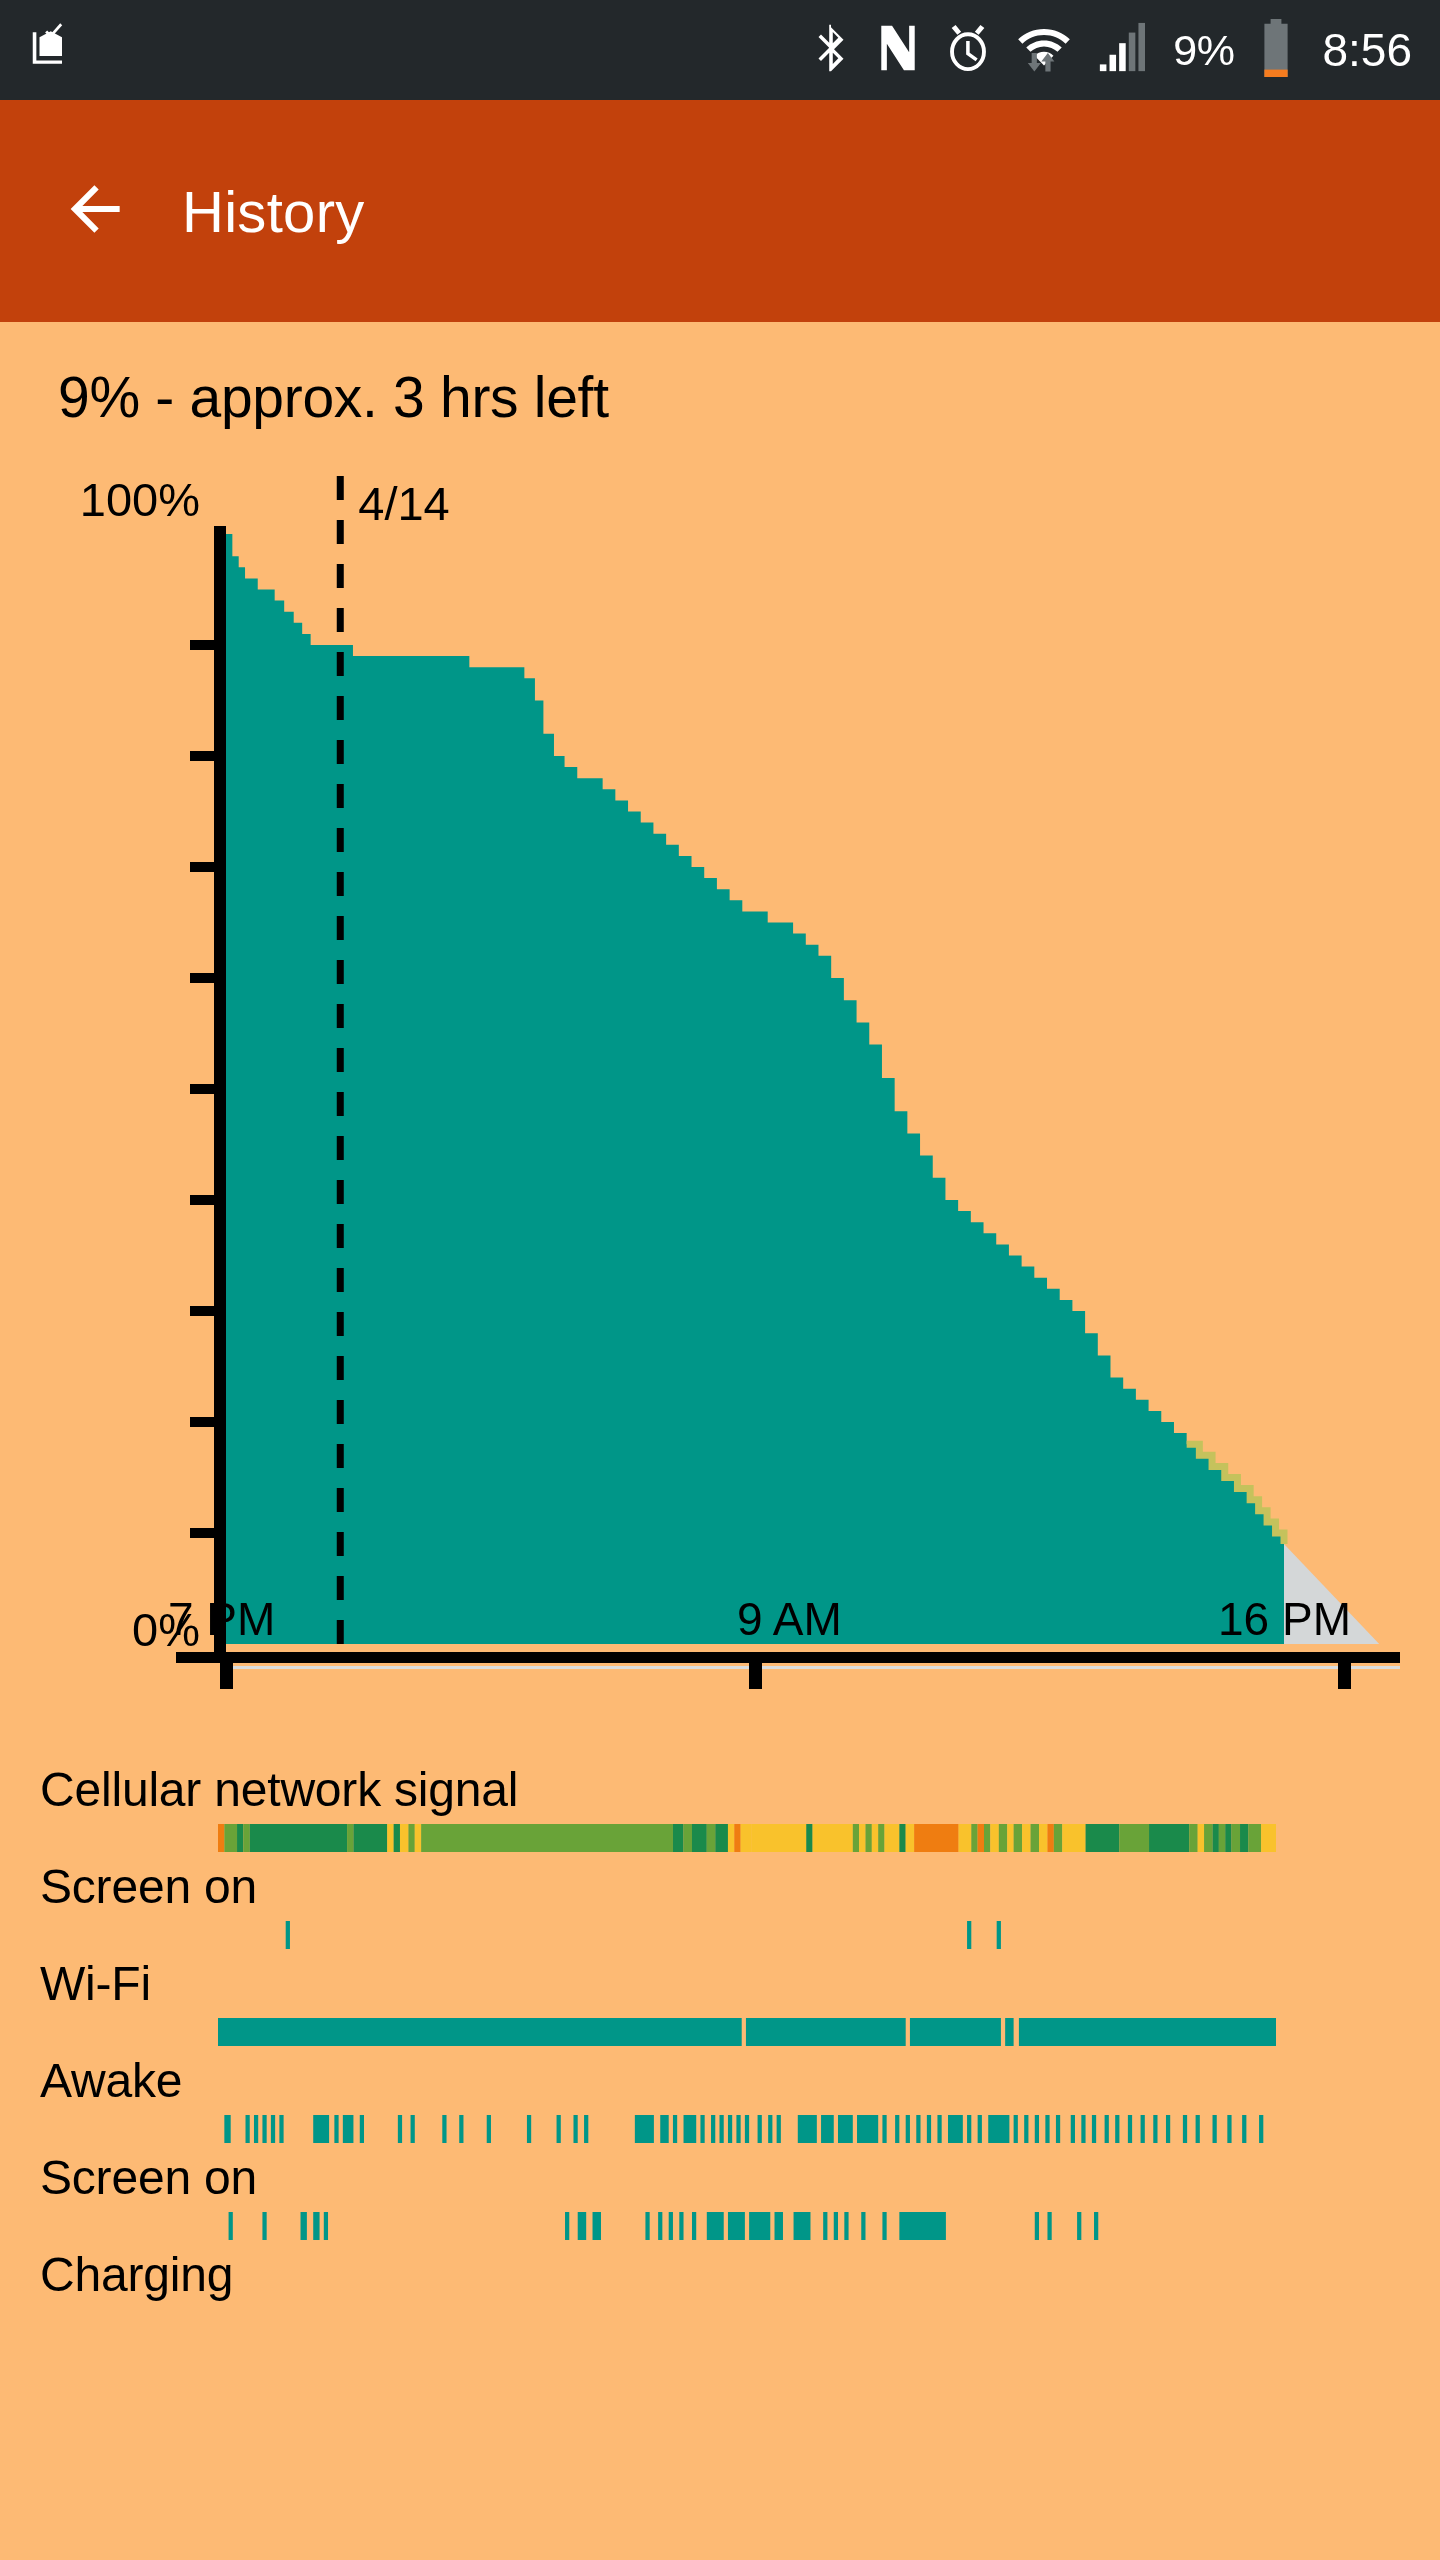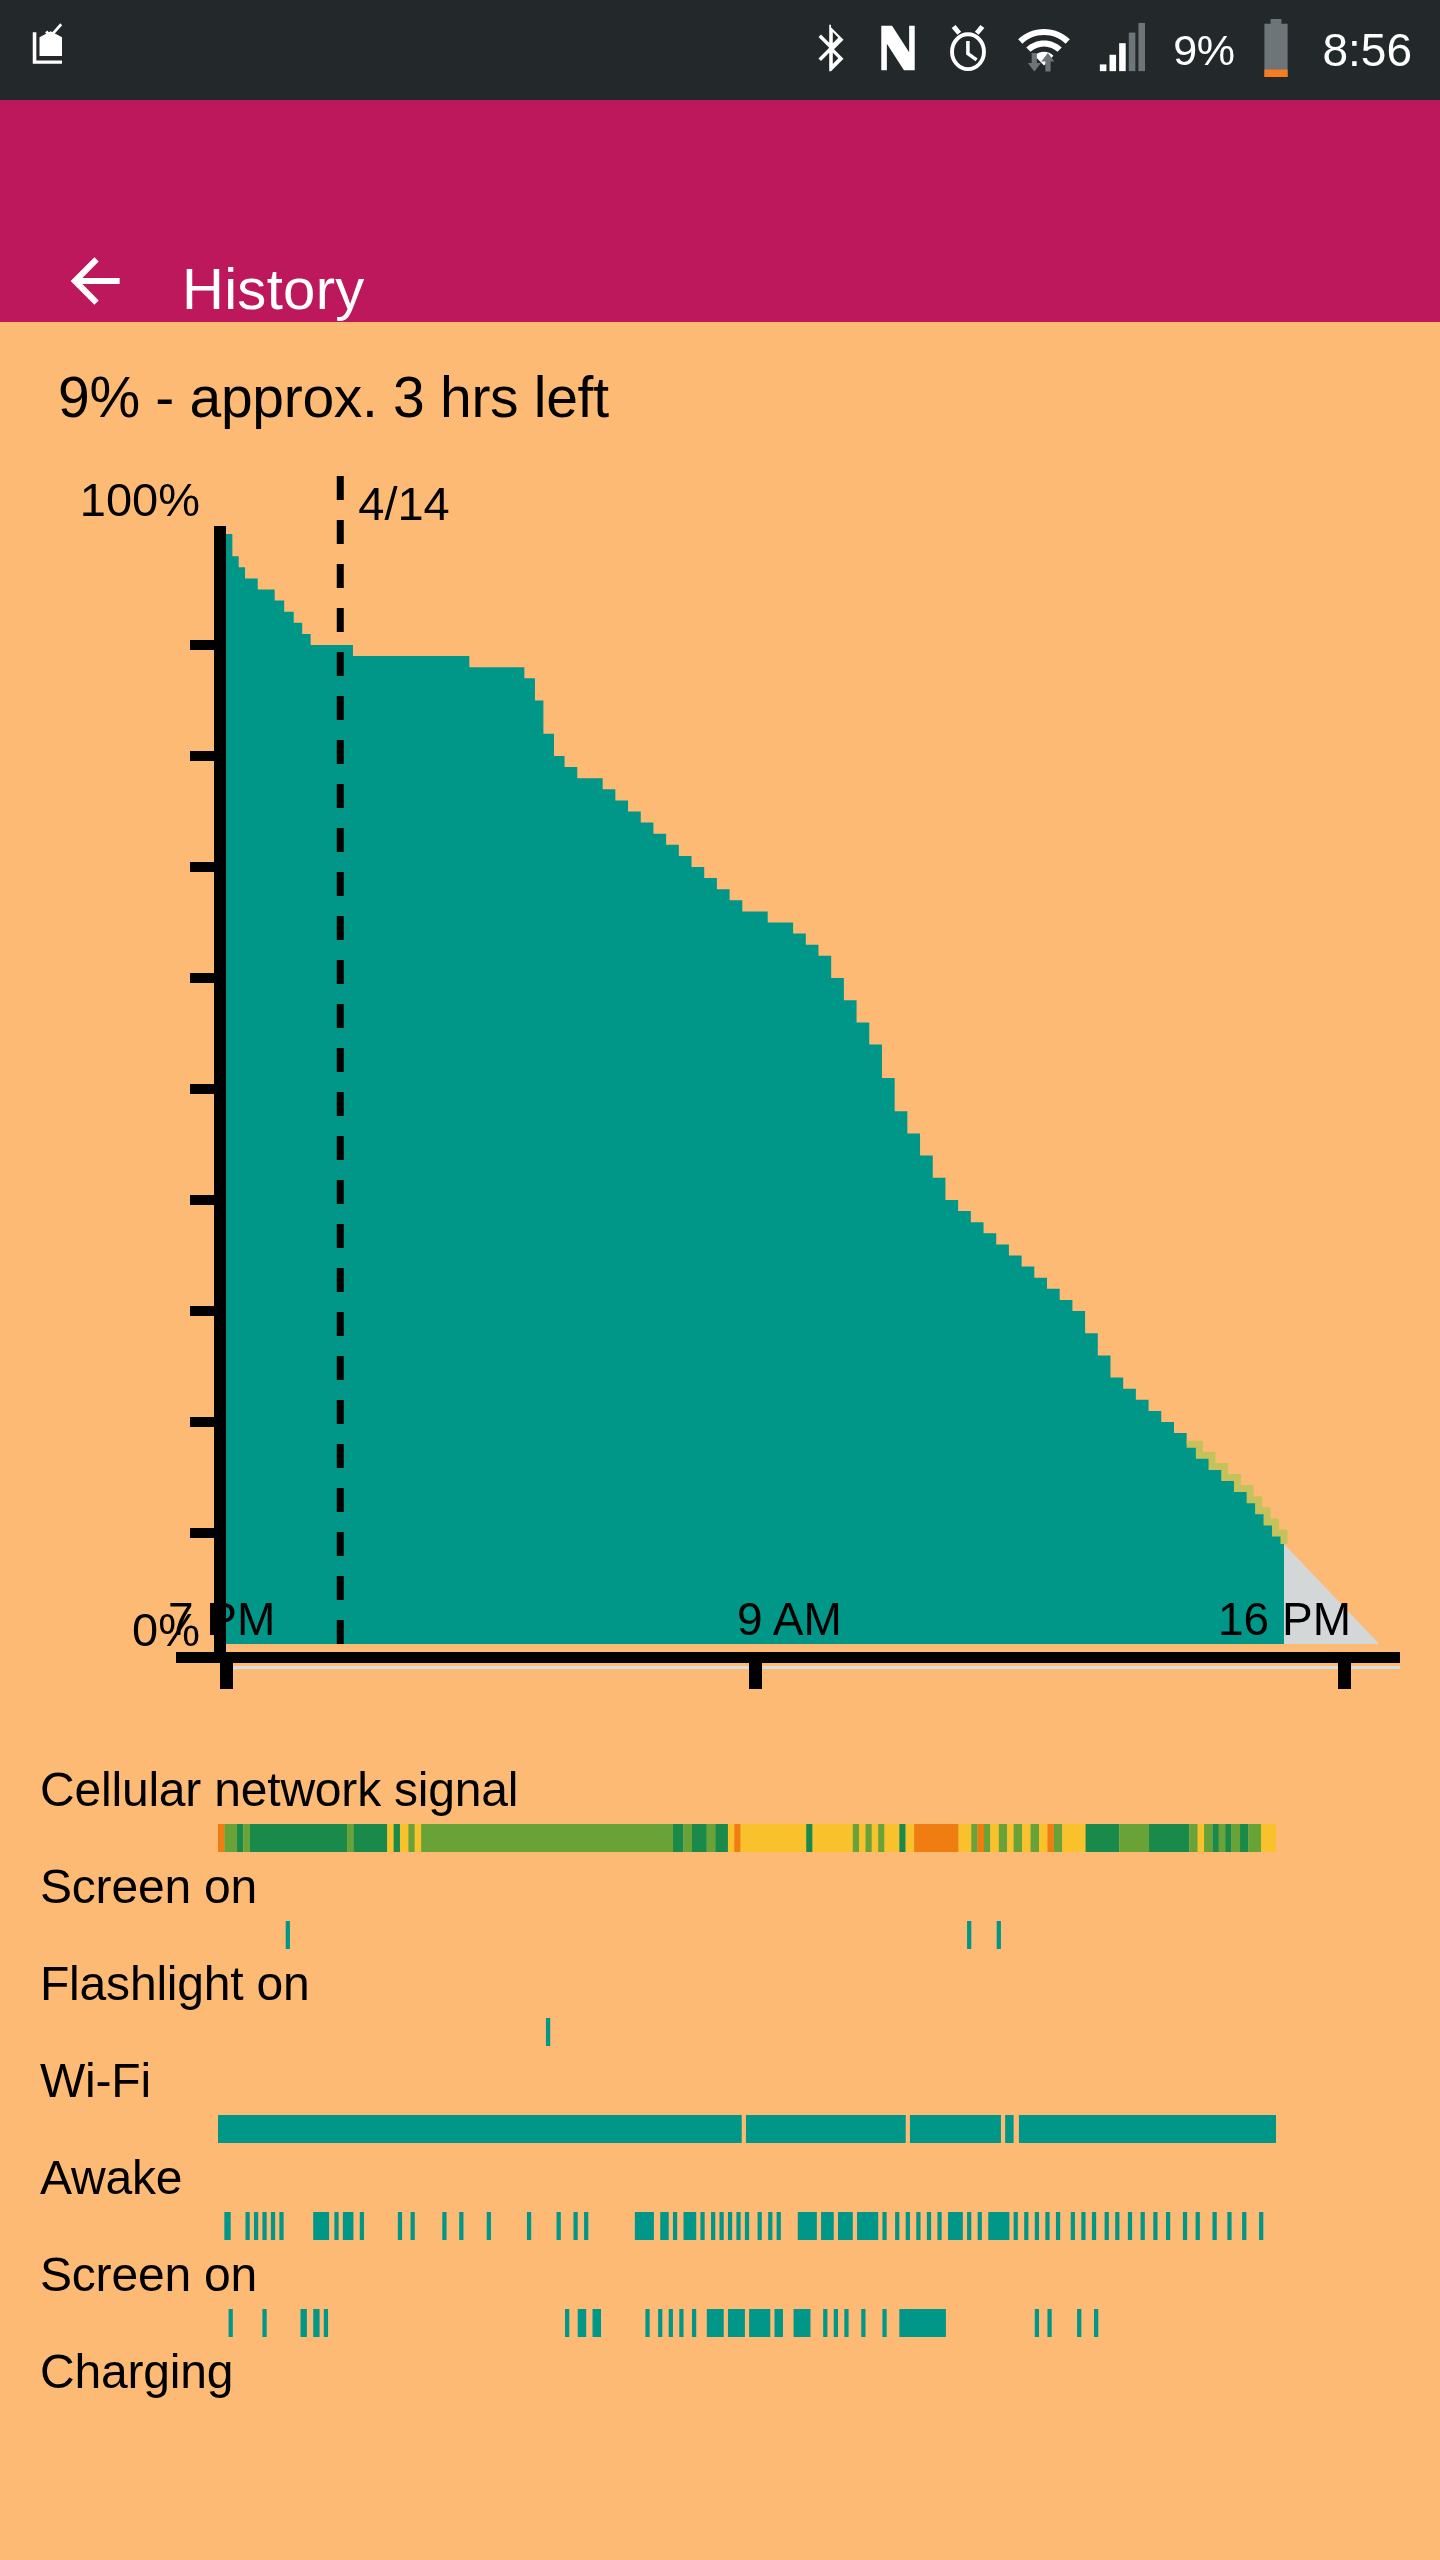--- a/index.html
+++ b/index.html
@@ -20,21 +20,21 @@
     font-family:"Liberation Sans", sans-serif; line-height:1;
   }
   #clock {
     color:#ffffff; font-size:46px; letter-spacing:0px;
     font-family:"Liberation Sans", sans-serif; line-height:1; margin-left:4px;
   }
 
   
   #app-bar {
     position:absolute; left:0; top:100px; width:1440px; height:222px;
-    background:#be185d; display:flex; align-items:flex-end; padding-left:56px;
+    background:#c2410c; display:flex; align-items:center; padding-left:56px;
   }
   #back-button { width:78px; height:78px; display:flex; align-items:center;
     justify-content:center; cursor:pointer; }
   #app-title { color:#ffffff; font-size:58px; margin-left:48px;
     font-weight:400; letter-spacing:0.3px; }
 
   
   #content { position:absolute; left:0; top:322px; width:1440px; height:2238px;
     background:#fdba74; }
 
@@ -245,28 +245,20 @@
           </svg>
         </div>
       </div>
       <div class="event-row">
         <div class="event-label">Screen on</div>
         <div class="event-track">
           <svg width="1058" height="28" viewBox="0 0 1058 28">
             <rect x="67.712" y="0" width="4.232000000000004" height="28" fill="#009688"></rect>
             <rect x="749.064" y="0" width="4.232000000000004" height="28" fill="#009688"></rect>
             <rect x="778.688" y="0" width="4.232000000000004" height="28" fill="#009688"></rect>
-          </svg>
-        </div>
-      </div>
-      <div class="event-row">
-        <div class="event-label">Flashlight on</div>
-        <div class="event-track">
-          <svg width="1058" height="28" viewBox="0 0 1058 28">
-            <rect x="327.98" y="0" width="4.232000000000004" height="28" fill="#009688"></rect>
           </svg>
         </div>
       </div>
       <div class="event-row">
         <div class="event-label">Wi-Fi</div>
         <div class="event-track">
           <svg width="1058" height="28" viewBox="0 0 1058 28">
             <rect x="0" y="0" width="523.71" height="28" fill="#009688"></rect>
             <rect x="527.942" y="0" width="159.75800000000004" height="28" fill="#009688"></rect>
             <rect x="691.932" y="0" width="90.98799999999996" height="28" fill="#009688"></rect>

